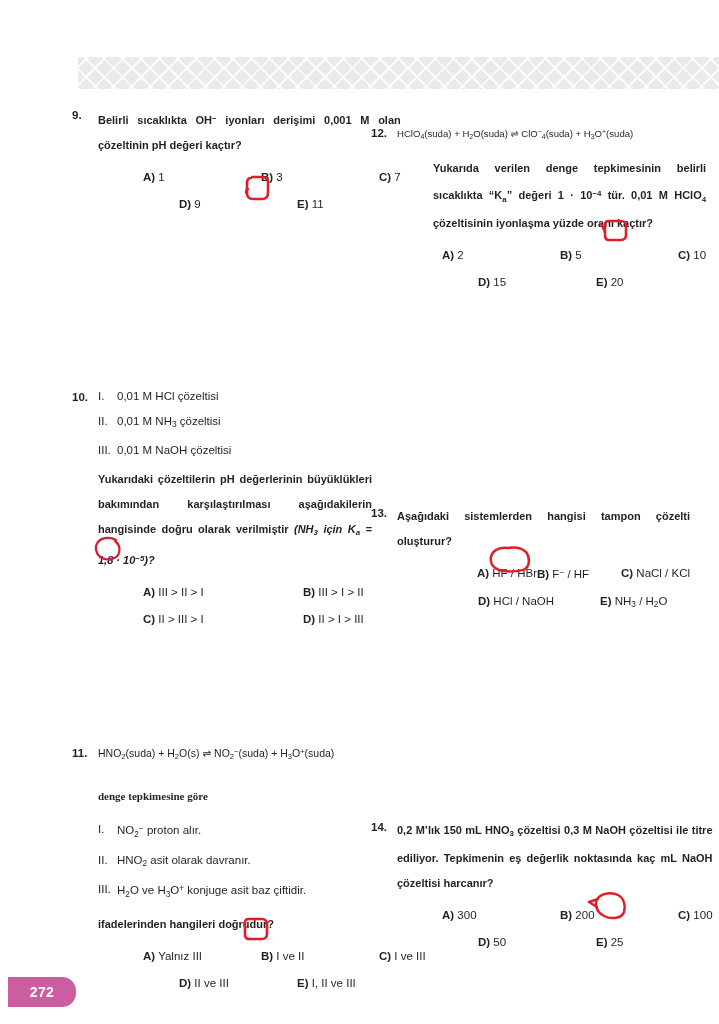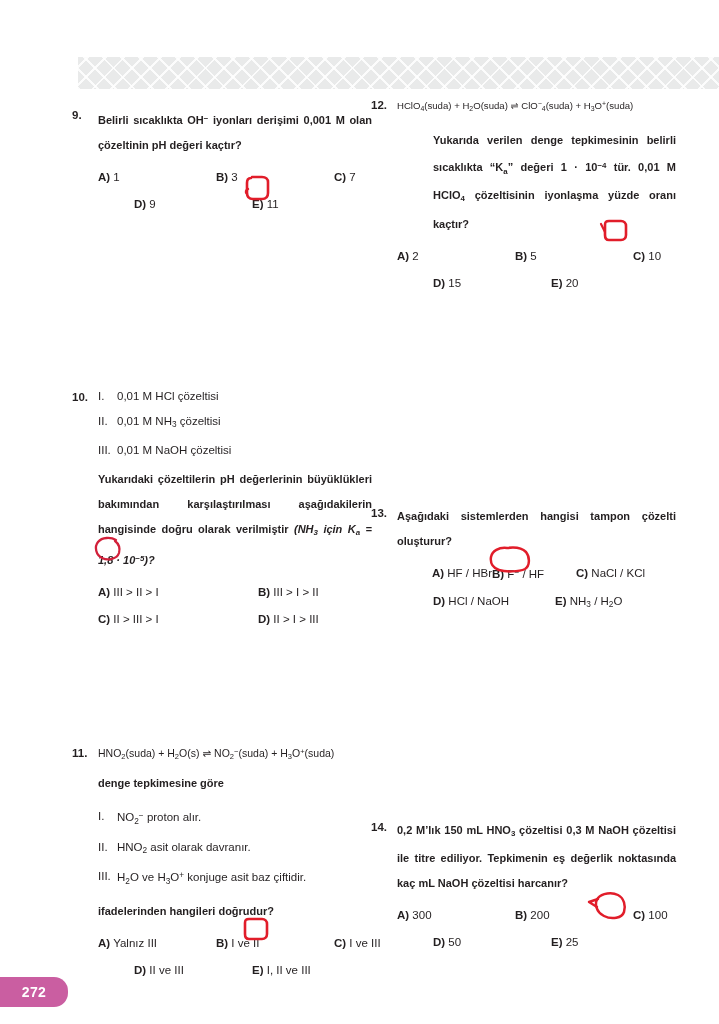--- a/index.html
+++ b/index.html
@@ -27,21 +27,21 @@
     background-image:
       repeating-linear-gradient(45deg,
         rgba(255,255,255,0.85) 0 2px, rgba(255,255,255,0) 2px 13px),
       repeating-linear-gradient(-45deg,
         rgba(255,255,255,0.85) 0 2px, rgba(255,255,255,0) 2px 13px);
   }
 
   
   .page-number-banner {
     position: absolute;
-    left: 0;
+    left: 8px;
     top: 977px;
     width: 68px;
     height: 30px;
     background: #ca5ea1;
     border-radius: 0 14px 14px 0;
     display: flex;
     align-items: center;
     justify-content: center;
   }
   .page-number-banner .pnum {
@@ -93,20 +93,21 @@
   .note { font-style: italic; font-weight: bold; margin-top: 48px; }
 
   sub { font-size: 0.72em; vertical-align: -0.28em; }
   sup { font-size: 0.72em; vertical-align: 0.42em; }
 
   
   .opts { margin-top: 11px; }
   .opt-row {
     display: flex;
     margin-bottom: 11px;
+    margin-left: 45px;
   }
   .opt-row.indent { padding-left: 36px; }
   .opt-row.center { justify-content: center; }
   .opt {
     font-size: 11.5px;
     line-height: 16px;
     position: relative;
     white-space: nowrap;
   }
   .opt .lbl { font-weight: bold; }
@@ -221,21 +222,21 @@
   </svg>
 </div>
 
 <div class="q" style="left:72px; top:744px; width:310px;">
   <div class="q-head">
     <div class="q-num">11.</div>
     <div class="q-body">
       <div class="eq">
         HNO<sub>2</sub>(suda) + H<sub>2</sub>O(s) ⇌ NO<sub>2</sub><sup>−</sup>(suda) + H<sub>3</sub>O<sup>+</sup>(suda)
       </div>
-      <div class="stem" style="margin-top:7px;">
+      <div class="stem" style="margin-top:20px;font-family:Liberation Serif, serif;">
         denge tepkimesine göre
       </div>
       <div style="margin-top:12px;">
         <div class="roman">
           <span class="rn">I.</span>
             <span>NO<sub>2</sub><sup>−</sup> proton alır.</span>
         </div>
         <div class="roman">
           <span class="rn">II.</span>
             <span>HNO<sub>2</sub> asit olarak davranır.</span>
@@ -277,21 +278,21 @@
     </div>
   </div>
 </div>
 
 <div class="mark" style="left:243px; top:916px;">
   <svg width="32" height="26" viewBox="0 0 32 26">
     <path d="M6,3 L19,3 C22,3 24,5 24,8 L24,18 C24,21 22,23 19,23 L6,23 C3,23 2,21 2,18 L2,7 C2,4 3,3 6,3 Z" fill="none" stroke="#e11d2a" stroke-width="2.6" stroke-linejoin="round"></path>
   </svg>
 </div>
 
-<div class="q" style="left:371px; top:96px; width:305px;">
+<div class="q" style="left:371px; top:124px; width:305px;">
   <div class="q-head">
     <div class="q-num">12.</div>
     <div class="q-body">
       <div class="eq" style="font-size:9.6px;">
         HClO<sub>4</sub>(suda) + H<sub>2</sub>O(suda) ⇌ ClO<sup>−</sup><sub>4</sub>(suda) + H<sub>3</sub>O<sup>+</sup>(suda)
       </div>
       <div class="stem" style="margin-top:12px;margin-left:36px;">
         Yukarıda verilen denge tepkimesinin belirli sıcaklıkta “K<sub>a</sub>” değeri 1 · 10<sup>−4</sup> tür. 0,01 M HClO<sub>4</sub> çözeltisinin iyonlaşma yüzde oranı kaçtır?
       </div>
       <div class="opts">

